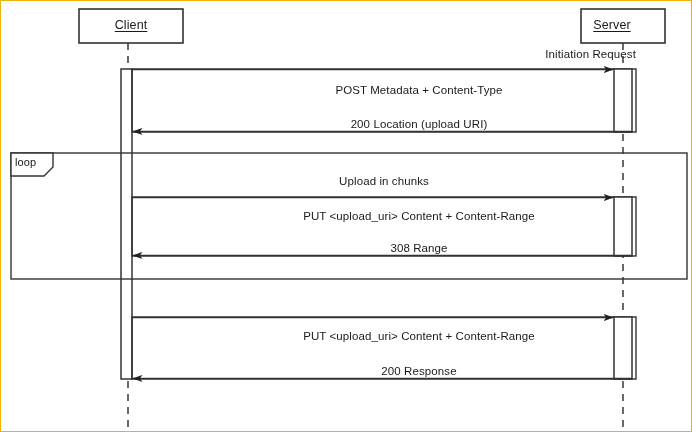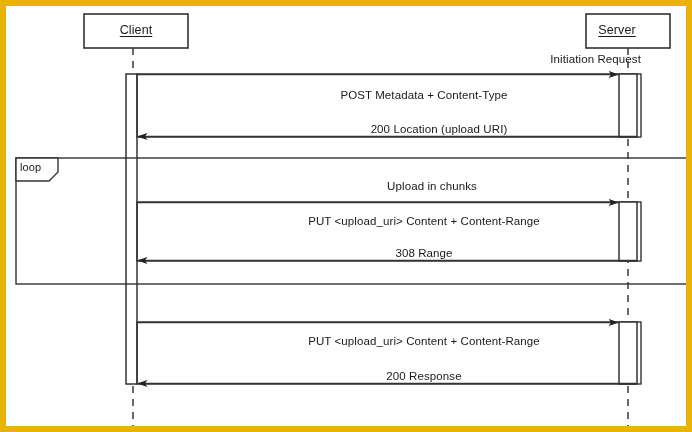--- a/index.html
+++ b/index.html
@@ -8,21 +8,21 @@
     background: #ffffff;
   }
   body {
     font-family: "Liberation Sans", sans-serif;
   }
   #canvas {
     position: relative;
     width: 692px;
     height: 432px;
     background: #ffffff;
-    border: 6px solid #eab308;
+    border: 1px solid #eab308;
     box-sizing: border-box;
     overflow: hidden;
   }
   #diagram-svg {
     position: absolute;
     left: 0;
     top: 0;
     width: 692px;
     height: 432px;
   }
@@ -91,22 +91,22 @@
     <line x1="631" y1="377.5" x2="132" y2="377.5" stroke="#333333" stroke-width="1.4" marker-end="url(#arrowFilled)"></line>
   </svg>
 
   <div class="lbl actor-label" style="left:78px; top:17px; width:104px;">Client</div>
   <div class="lbl actor-label" style="left:580px; top:17px; width:62px;">Server</div>
 
   <div class="lbl frag-label" style="left:14px; top:155px;">loop</div>
 
   <div class="lbl section-label" style="left:131px; top:47px; width:504px;text-align:right;">Initiation Request</div>
   <div class="lbl msg-label" style="left:131px; top:83px; width:504px;">POST Metadata + Content-Type</div>
-  <div class="lbl msg-label" style="left:146px; top:117px; width:504px;">200 Location (upload URI)</div>
+  <div class="lbl msg-label" style="left:131px; top:117px; width:504px;">200 Location (upload URI)</div>
 
-  <div class="lbl section-label" style="left:142px; top:174px; width:504px;padding-left:32px;">Upload in chunks</div>
+  <div class="lbl section-label" style="left:131px; top:174px; width:504px;">Upload in chunks</div>
   <div class="lbl msg-label" style="left:131px; top:209px; width:504px;">PUT &lt;upload_uri&gt; Content + Content-Range</div>
   <div class="lbl msg-label" style="left:131px; top:241px; width:504px;">308 Range</div>
 
   <div class="lbl msg-label" style="left:131px; top:329px; width:504px;">PUT &lt;upload_uri&gt; Content + Content-Range</div>
   <div class="lbl msg-label" style="left:131px; top:364px; width:504px;">200 Response</div>
 
 </div>
 
 </body></html>

